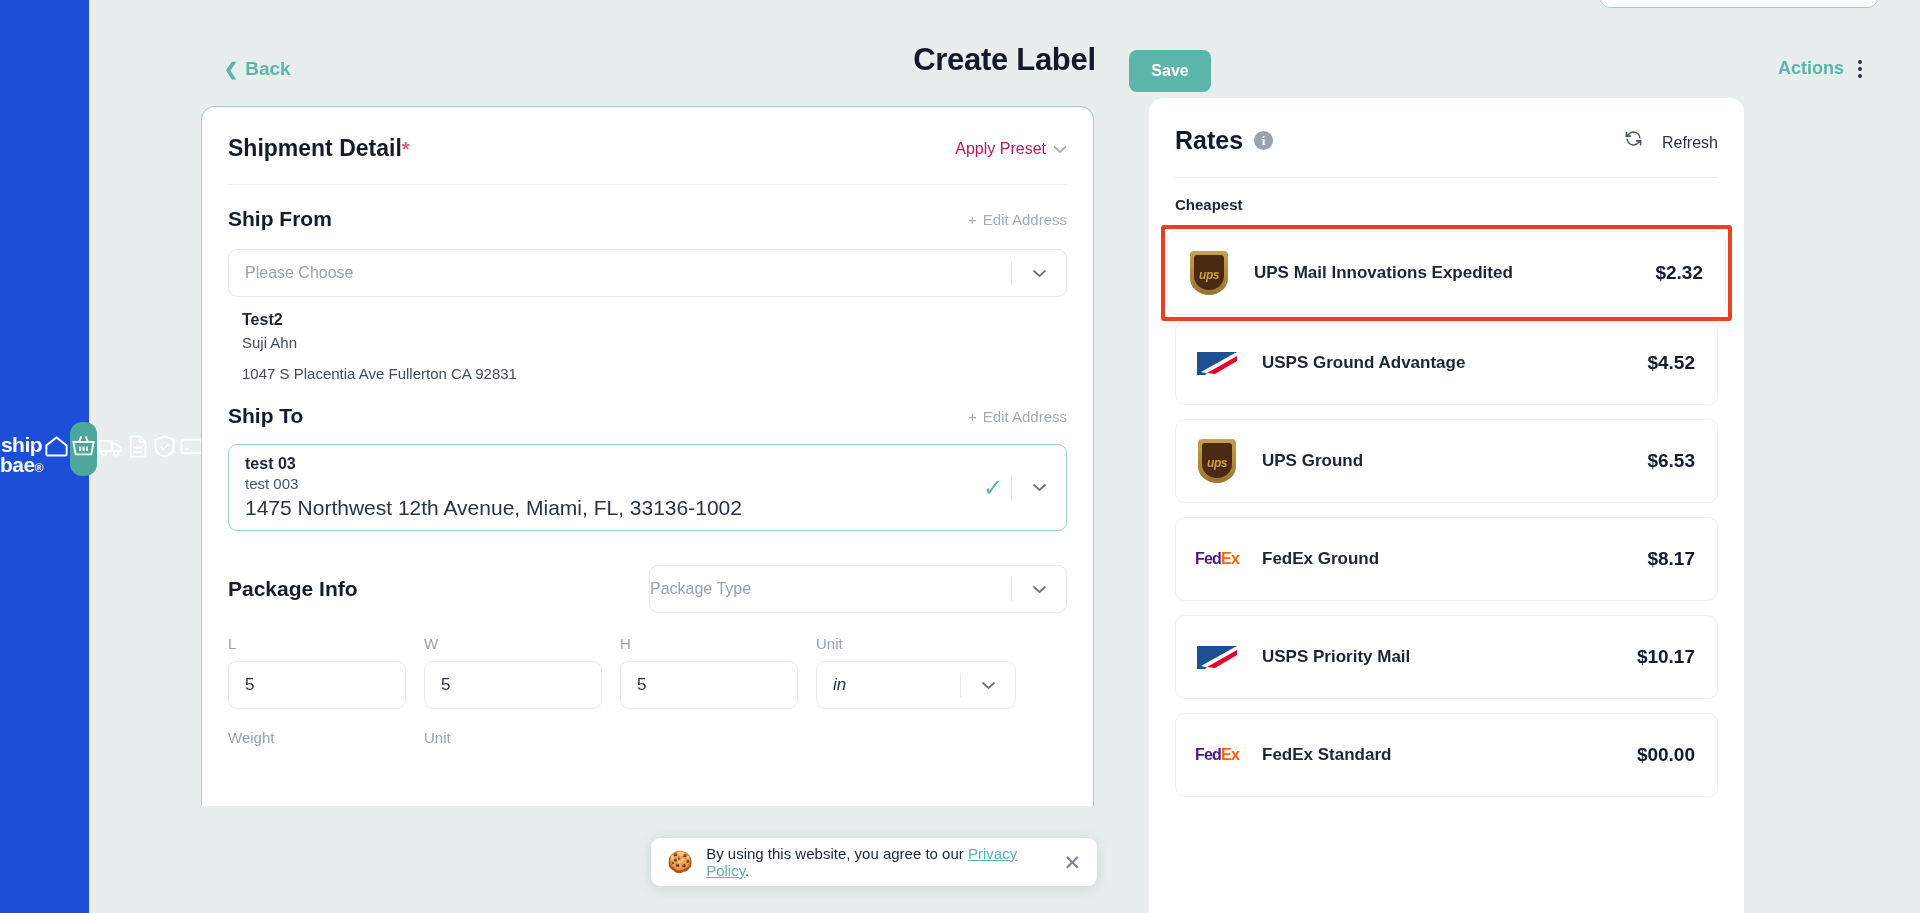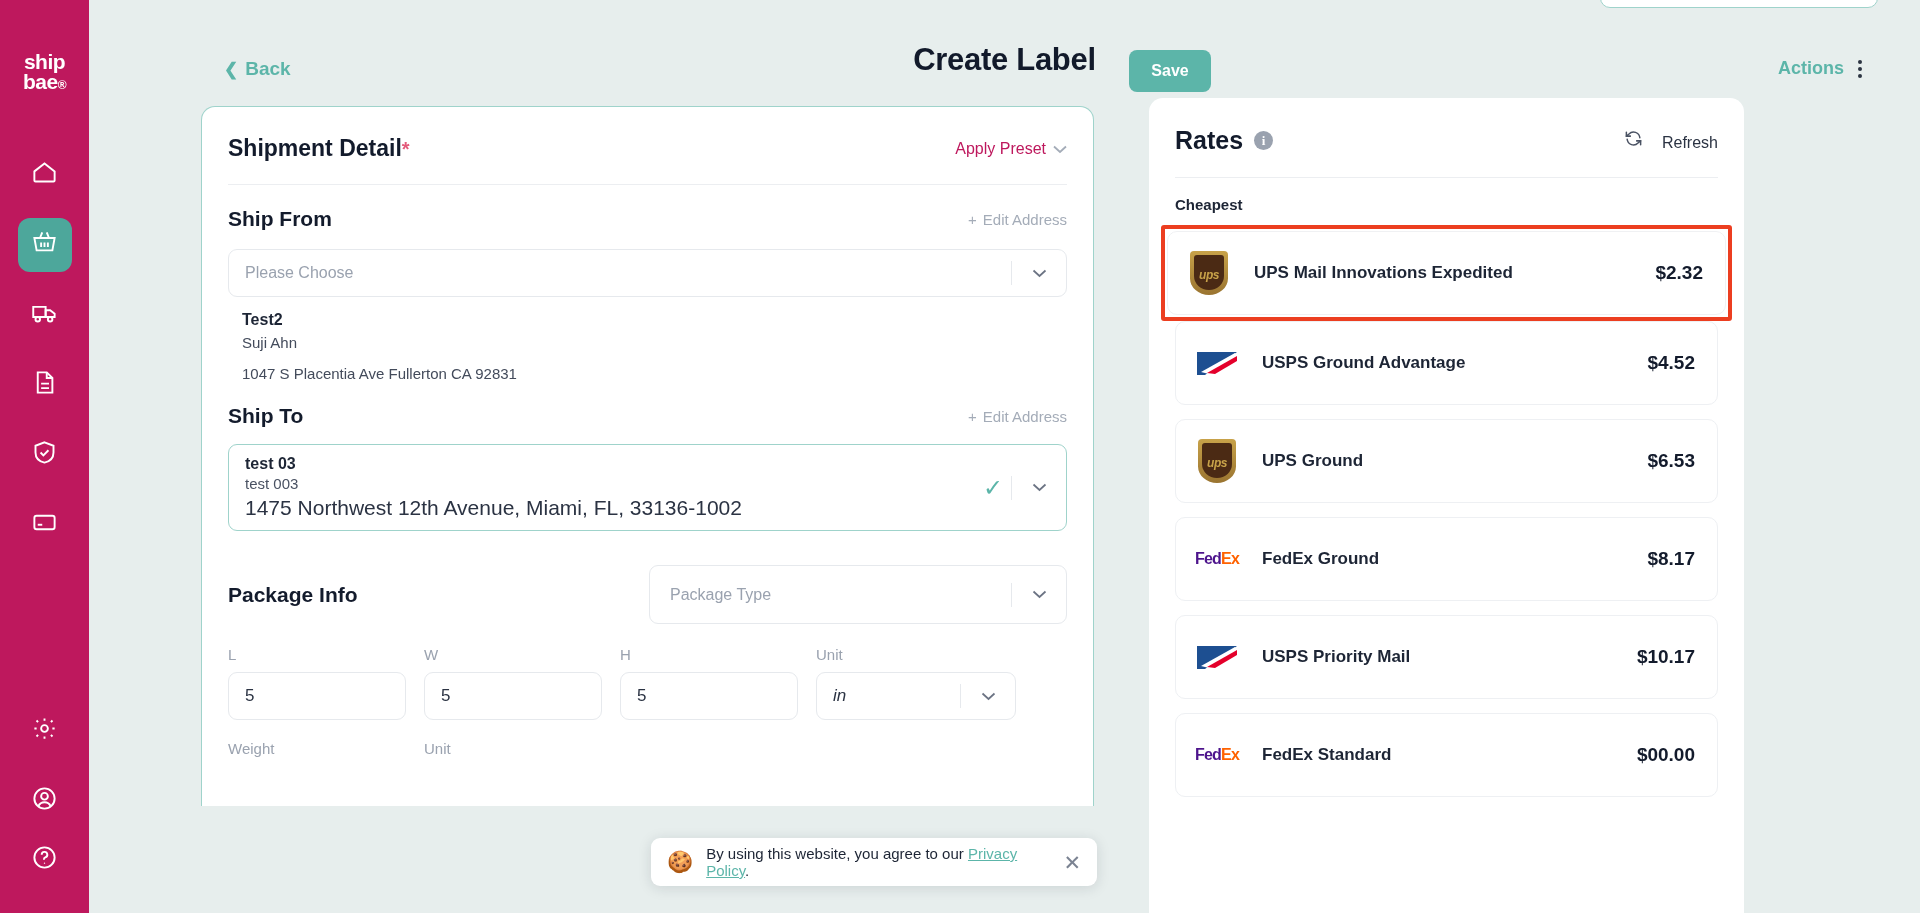--- a/index.html
+++ b/index.html
@@ -7,22 +7,22 @@
     width: 1920px; height: 913px;
     font-family: "Liberation Sans", sans-serif;
     background: #e7eeed;
     overflow: hidden;
   }
   #app { position: relative; width: 1920px; height: 913px; display: flex; }
 
   
   .sidebar {
     width: 89px; height: 913px;
-    background: #be185d;
-    display: flex; flex-direction: column; align-items: center;
+    background: #1d4ed8;
+    display: flex; flex-direction: row; align-items: center;
     flex: 0 0 89px;
   }
   .logo {
     margin-top: 52px; margin-bottom: 56px;
     color: #ffffff; font-weight: 800; font-size: 21px;
     line-height: 0.95; letter-spacing: -0.5px; text-align: center;
   }
   .logo .dot { font-size: 12px; }
   .nav-item {
     width: 54px; height: 54px; margin-bottom: 16px;
@@ -125,23 +125,23 @@
   .sa-sub { font-size: 15px; color: #4a5263; margin-top: 2px; }
   .sa-street { font-size: 21px; color: #2b3343; margin-top: 4px; }
   .check { color: #5cb5a9; font-size: 24px; padding-right: 8px; }
 
   .pkg-row {
     display: flex; align-items: center; justify-content: space-between;
     margin-top: 34px;
   }
   .pkg-title { font-size: 21px; font-weight: 800; color: #131b2c; }
   .pkg-type {
-    width: 418px; height: 59px;
+    width: 418px; height: 48px;
     border: 1px solid #e6e9ed; border-radius: 9px;
-    display: flex; align-items: center; padding-left: 20px; cursor: pointer;
+    display: flex; align-items: center; padding-left: 0; cursor: pointer;
   }
   .pkg-type .ph { flex: 1 1 auto; color: #9aa2af; font-size: 16px; }
 
   .dims { display: flex; gap: 18px; margin-top: 22px; }
   .dim-col { width: 178px; }
   .dim-col.wide { width: 200px; }
   .dim-label { font-size: 15px; color: #9aa2af; margin-bottom: 9px; }
   .dim-input {
     height: 48px; border: 1px solid #e6e9ed; border-radius: 9px;
     display: flex; align-items: center; padding-left: 16px;

